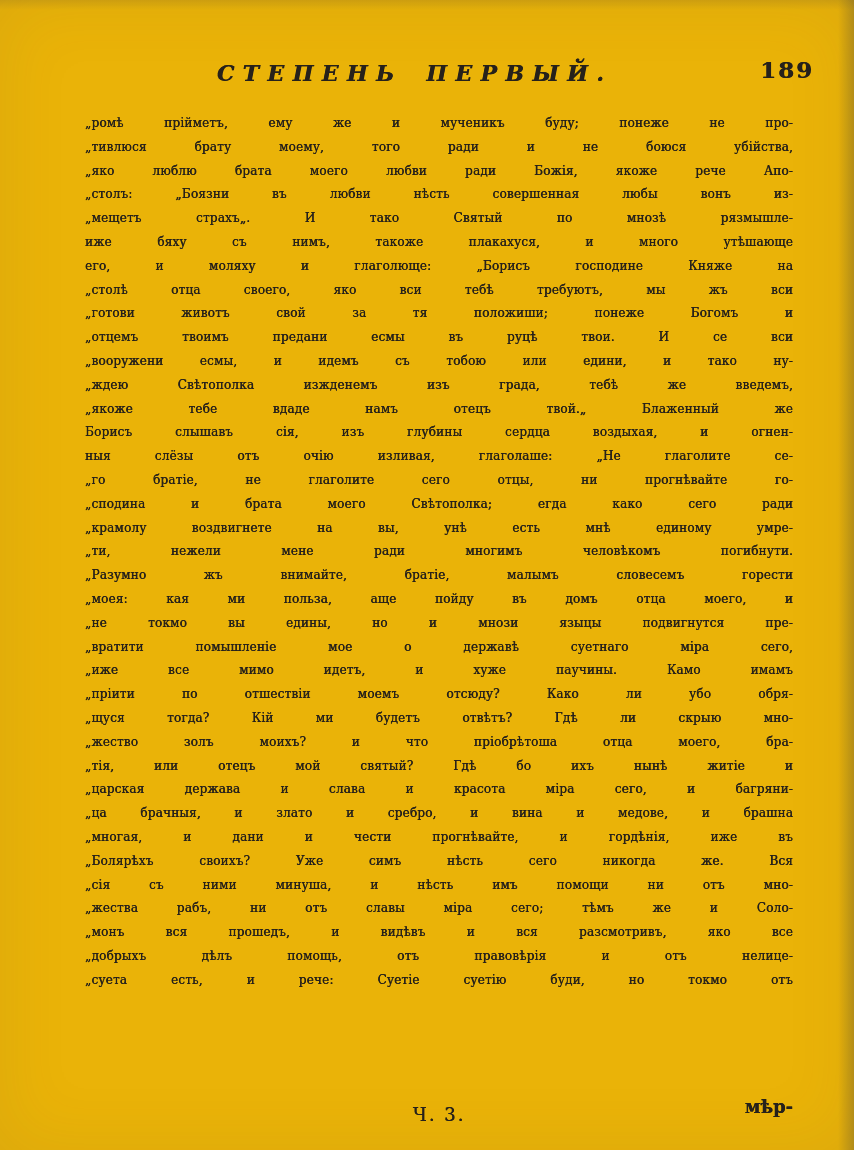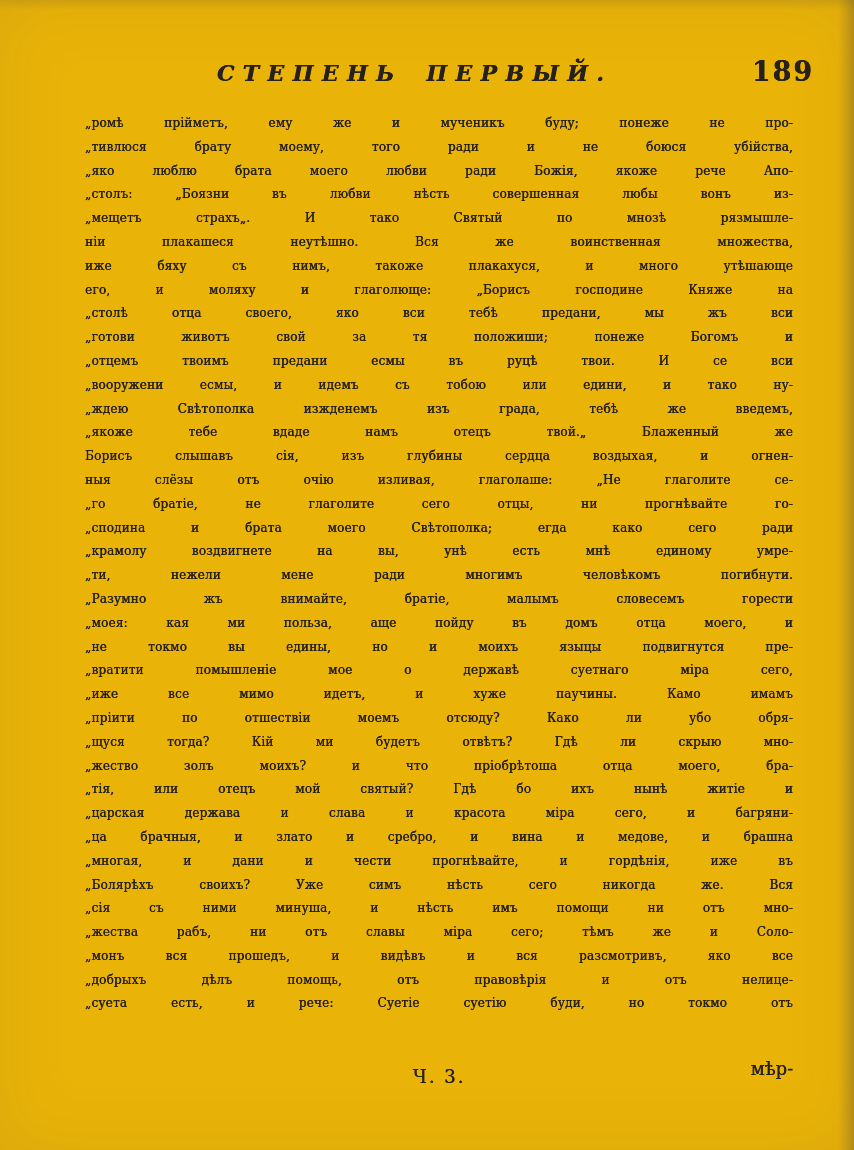--- a/index.html
+++ b/index.html
@@ -48,21 +48,21 @@
     letter-spacing: 0.38em;
     word-spacing: 0.35em;
     padding-right: 70px;
     white-space: nowrap;
     text-shadow: 0.4px 0 0 currentColor;
   }
   .pagenum {
     position: absolute;
     right: 0;
     top: -4px;
-    font-size: 27px;
+    font-size: 23px;
     font-weight: bold;
     letter-spacing: 2px;
     text-shadow: 0.4px 0 0 currentColor;
   }
   .body-text {
     position: absolute;
     top: 112px;
     left: 85px;
     width: 708px;
   }
@@ -71,75 +71,75 @@
     line-height: 23.8px;
     text-align: justify;
     text-align-last: justify;
     white-space: normal;
     letter-spacing: 0.2px;
     text-shadow: 0.35px 0 0 currentColor;
     hyphens: none;
   }
   .footer {
     position: absolute;
-    top: 1062px;
+    top: 1100px;
     left: 85px;
     width: 708px;
     height: 30px;
     font-size: 18px;
   }
   .sig {
     position: absolute;
     left: 0; right: 0;
     text-align: center;
     top: 4px;
     letter-spacing: 2px;
     text-shadow: 0.35px 0 0 currentColor;
   }
   .catchword {
     position: absolute;
     right: 0;
     top: -4px;
     text-shadow: 0.35px 0 0 currentColor;
+    font-weight: bold;
   }
 </style>
 </head>
 <body>
 
 <div class="page">
 
   <div class="header">
     <div class="title">СТЕПЕНЬ ПЕРВЫЙ.</div>
     <div class="pagenum">189</div>
   </div>
 
   <div class="body-text">
       <div class="line">„ромѣ прійметъ, ему же и мученикъ буду; понеже не про-</div>
       <div class="line">„тивлюся брату моему, того ради и не боюся убійства,</div>
       <div class="line">„яко люблю брата моего любви ради Божія, якоже рече Апо-</div>
       <div class="line">„столъ: „Боязни въ любви нѣсть совершенная любы вонъ из-</div>
       <div class="line">„мещетъ страхъ„. И тако Святый по мнозѣ рязмышле-</div>
-      <div class="line">ніи плакашеся неутѣшно. Вся же воинственная множества,</div>
       <div class="line">иже бяху съ нимъ, такоже плакахуся, и много утѣшающе</div>
       <div class="line">его, и моляху и глаголюще: „Борисъ господине Княже на</div>
-      <div class="line">„столѣ отца своего, яко вси тебѣ предани, мы жъ вси</div>
+      <div class="line">„столѣ отца своего, яко вси тебѣ требуютъ, мы жъ вси</div>
       <div class="line">„готови животъ свой за тя положиши; понеже Богомъ и</div>
       <div class="line">„отцемъ твоимъ предани есмы въ руцѣ твои. И се вси</div>
       <div class="line">„вооружени есмы, и идемъ съ тобою или едини, и тако ну-</div>
       <div class="line">„ждею Свѣтополка изжденемъ изъ града, тебѣ же введемъ,</div>
       <div class="line">„якоже тебе вдаде намъ отецъ твой.„ Блаженный же</div>
       <div class="line">Борисъ слышавъ сія, изъ глубины сердца воздыхая, и огнен-</div>
       <div class="line">ныя слёзы отъ очію изливая, глаголаше: „Не глаголите се-</div>
       <div class="line">„го братіе, не глаголите сего отцы, ни прогнѣвайте го-</div>
       <div class="line">„сподина и брата моего Свѣтополка; егда како сего ради</div>
       <div class="line">„крамолу воздвигнете на вы, унѣ есть мнѣ единому умре-</div>
       <div class="line">„ти, нежели мене ради многимъ человѣкомъ погибнути.</div>
       <div class="line">„Разумно жъ внимайте, братіе, малымъ словесемъ горести</div>
       <div class="line">„моея: кая ми польза, аще пойду въ домъ отца моего, и</div>
-      <div class="line">„не токмо вы едины, но и моихъ языцы подвигнутся пре-</div>
+      <div class="line">„не токмо вы едины, но и мнози языцы подвигнутся пре-</div>
       <div class="line">„вратити помышленіе мое о державѣ суетнаго міра сего,</div>
       <div class="line">„иже все мимо идетъ, и хуже паучины. Камо имамъ</div>
       <div class="line">„пріити по отшествіи моемъ отсюду? Како ли убо обря-</div>
       <div class="line">„щуся тогда? Кій ми будетъ отвѣтъ? Гдѣ ли скрыю мно-</div>
       <div class="line">„жество золъ моихъ? и что пріобрѣтоша отца моего, бра-</div>
       <div class="line">„тія, или отецъ мой святый? Гдѣ бо ихъ нынѣ житіе и</div>
       <div class="line">„царская держава и слава и красота міра сего, и багряни-</div>
       <div class="line">„ца брачныя, и злато и сребро, и вина и медове, и брашна</div>
       <div class="line">„многая, и дани и чести прогнѣвайте, и гордѣнія, иже въ</div>
       <div class="line">„Болярѣхъ своихъ? Уже симъ нѣсть сего никогда же. Вся</div>

